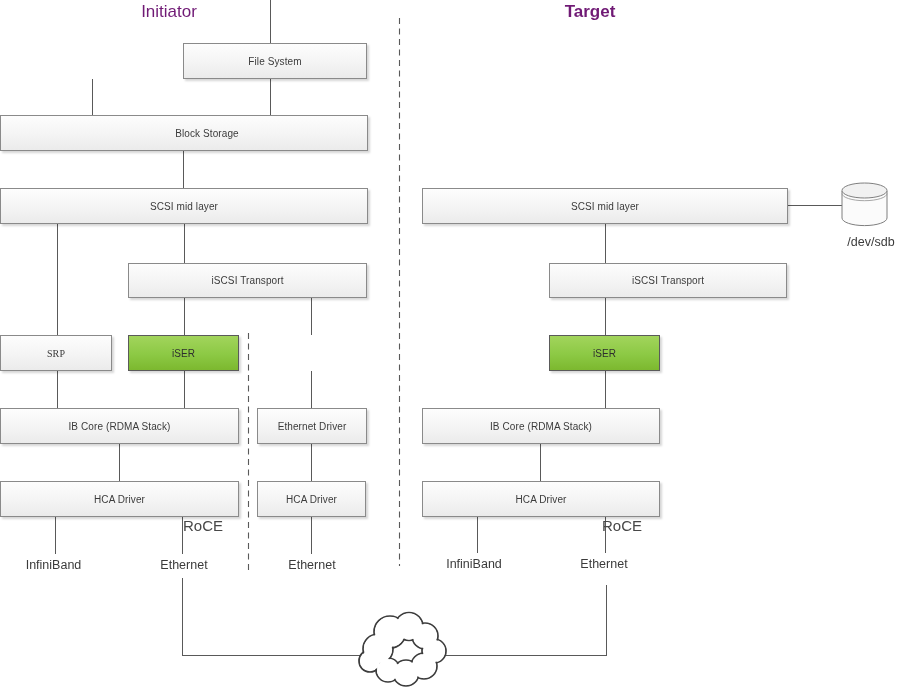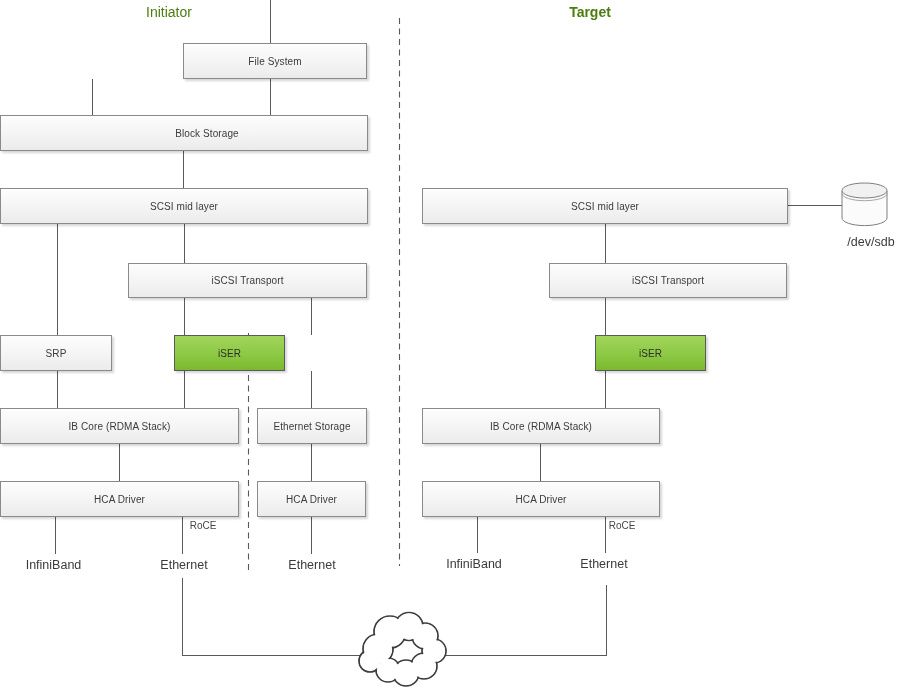--- a/index.html
+++ b/index.html
@@ -11,28 +11,28 @@
   .box{
     position:absolute;z-index:2;box-sizing:border-box;
     display:flex;align-items:center;justify-content:center;
     font-size:10px;color:#3b3b3b;letter-spacing:.1px;
     background:linear-gradient(180deg,#fdfdfd 0%,#f4f4f4 55%,#ebebeb 100%);
     border:1px solid #8a8a8a;
     box-shadow:2px 2px 2px rgba(0,0,0,0.16);
   }
   .box.green{
     background:linear-gradient(180deg,#a2d45c 0%,#8cc944 55%,#7cb82f 100%);
-    border-color:#5a5a5a;color:#2e2e2e;margin-left:46px;
+    border-color:#5a5a5a;color:#2e2e2e;
   }
   .lbl{
     position:absolute;z-index:2;text-align:center;
     font-size:12.5px;color:#3b3b3b;line-height:16px;
   }
-  .title{font-size:14px;color:#4d7c0f;}
-  .tiny{font-size:10px;color:#474747;line-height:11px;}
+  .title{font-size:17px;color:#701a75;}
+  .tiny{font-size:15px;color:#474747;line-height:11px;}
   line.solid{stroke:#595959;stroke-width:1;}
   line.dashed{stroke:#595959;stroke-width:1.1;stroke-dasharray:6 4.5;}
 </style>
 </head>
 <body>
 
 <div class="canvas">
 
   <svg class="wires" width="900" height="688" viewBox="0 0 900 688">
 
@@ -104,24 +104,24 @@
     </g>
   </svg>
 
   <div class="lbl title" style="left:119px;top:4px;width:100px;">Initiator</div>
   <div class="lbl title" style="left:540px;top:4px;width:100px;font-weight:bold;">Target</div>
 
   <div class="box" style="left:183px;top:43px;width:184px;height:36px;">File System</div>
   <div class="box" style="left:0px;top:115px;width:368px;height:36px;padding-left:46px;">Block Storage</div>
   <div class="box" style="left:0px;top:188px;width:368px;height:36px;">SCSI mid layer</div>
   <div class="box" style="left:128px;top:263px;width:239px;height:35px;">iSCSI Transport</div>
-  <div class="box" style="left:0px;top:335px;width:112px;height:36px;">SRP</div>
+  <div class="box" style="left:0px;top:335px;width:112px;height:36px;font-family:Liberation Serif, serif;">SRP</div>
   <div class="box green" style="left:128px;top:335px;width:111px;height:36px;">iSER</div>
   <div class="box" style="left:0px;top:408px;width:239px;height:36px;">IB Core (RDMA Stack)</div>
-  <div class="box" style="left:257px;top:408px;width:110px;height:36px;">Ethernet Storage</div>
+  <div class="box" style="left:257px;top:408px;width:110px;height:36px;">Ethernet Driver</div>
   <div class="box" style="left:0px;top:481px;width:239px;height:36px;">HCA Driver</div>
   <div class="box" style="left:257px;top:481px;width:109px;height:36px;">HCA Driver</div>
 
   <div class="lbl tiny" style="left:183px;top:520px;width:40px;">RoCE</div>
   <div class="lbl" style="left:3px;top:557px;width:101px;">InfiniBand</div>
   <div class="lbl" style="left:134px;top:557px;width:100px;">Ethernet</div>
   <div class="lbl" style="left:262px;top:557px;width:100px;">Ethernet</div>
 
   <div class="box" style="left:422px;top:188px;width:366px;height:36px;">SCSI mid layer</div>
   <div class="box" style="left:549px;top:263px;width:238px;height:35px;">iSCSI Transport</div>

